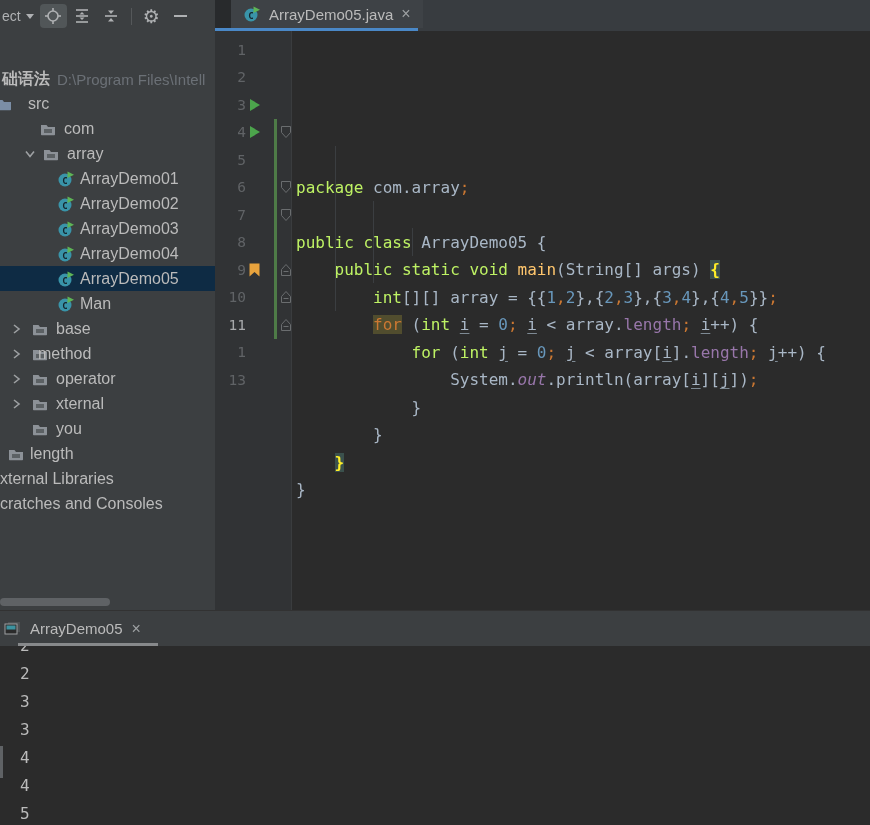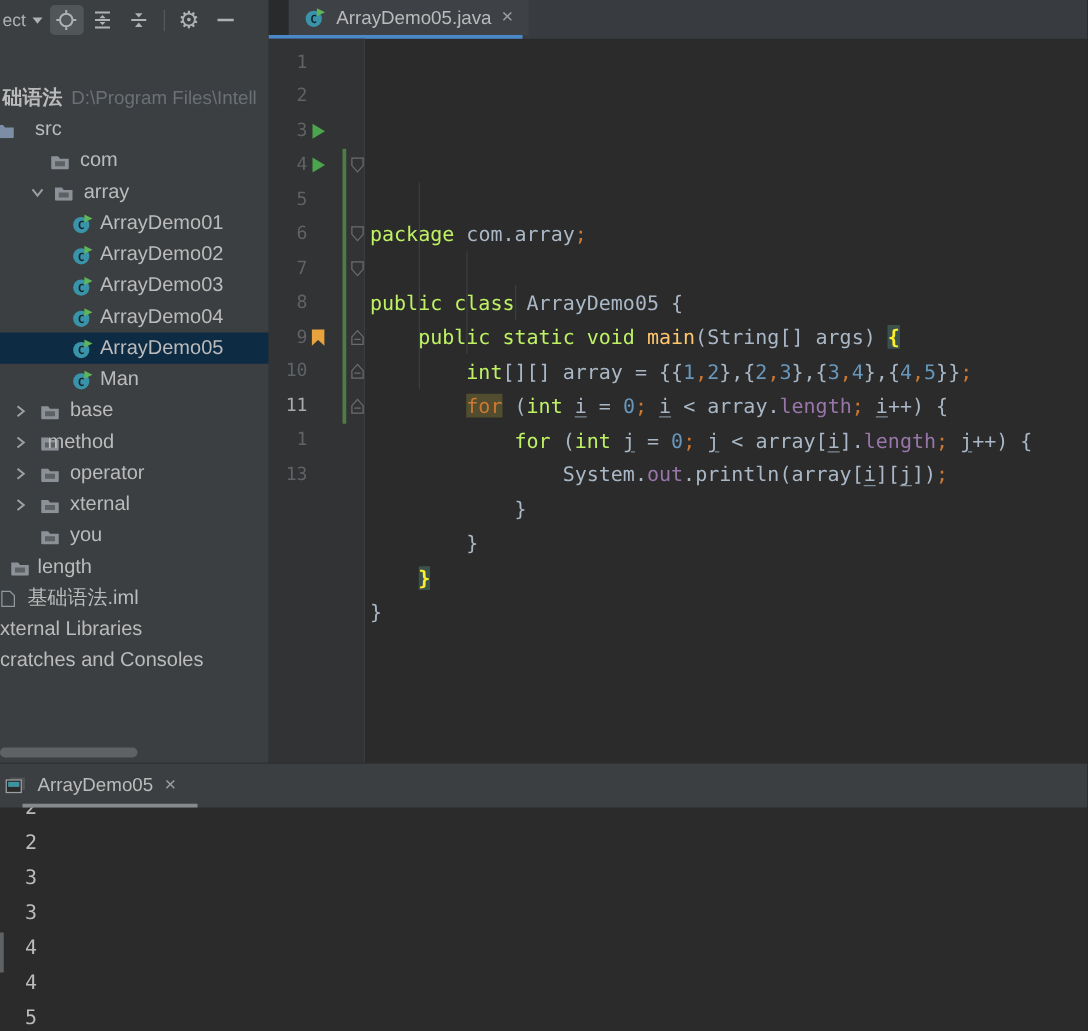--- a/index.html
+++ b/index.html
@@ -42,21 +42,21 @@
   .cline{height:27.5px}
   .guide{position:absolute;width:1px;background:#3B3E41}
   .g1{left:calc(4px + 4ch);top:115px;height:165px}
   .g2{left:calc(4px + 8ch);top:170px;height:82px}
   .g3{left:calc(4px + 12ch);top:197px;height:28px}
   .tk-kw{color:#bef264}
   .tk-pl{color:#A9B7C6}
   .tk-num{color:#6897BB}
   .tk-sem{color:#CC7832}
   .tk-fld{color:#9876AA}
-  .tk-fldi{color:#9876AA;}
+  .tk-fldi{color:#9876AA;font-style:italic}
   .tk-mth{color:#FFC66D}
   .tk-var{color:#A9B7C6;text-decoration:underline;text-underline-offset:3px;text-decoration-color:#7E8A94}
   .tk-brm{color:#FFEF28;font-weight:bold;background:#3B514D}
   .tk-forhl{color:#CC7832;background:#514D2E}
   
   .console{height:215px;display:flex;flex-direction:column;background:#2B2B2B;border-top:1px solid #323232;box-sizing:border-box}
   .ctabrow{height:35px;background:#3C3F41;position:relative;display:flex;align-items:center;flex-shrink:0}
   .ctab{display:flex;align-items:center;gap:9px;padding-left:4px;color:#BBBBBB;font-size:15px}
   .cunderline{position:absolute;left:18px;bottom:0;width:140px;height:3px;background:#87898B}
   .cout{flex:1;overflow:hidden;padding-left:20px;font-family:"DejaVu Sans Mono",monospace;font-size:16px;line-height:28px;color:#BBBBBB;position:relative}
@@ -267,28 +267,20 @@
             <span>you</span>
           </span>
         </div>
         <div class="trow">
           <span class="ticn" style="left:8px"><svg width="16" height="13" viewBox="0 0 16 13">
               <path d="M1 2.5 h5.5 l1.5 2 H15 v7.5 a1 1 0 0 1 -1 1 H2 a1 1 0 0 1 -1 -1 z" fill="#8C9197"></path>
               <rect x="4" y="6.5" width="8" height="4" fill="#5C6164"></rect>
             </svg></span>
           <span class="tlabel" style="left:30px">
             <span>length</span>
-          </span>
-        </div>
-        <div class="trow">
-          <span class="ticn" style="left:0px"><svg width="13" height="15" viewBox="0 0 13 15">
-              <path d="M1.5 1.5 h6.5 l3.5 3.5 v8.5 h-10 z" fill="#3C3F41" stroke="#9099A0"></path>
-            </svg></span>
-          <span class="tlabel" style="left:22px">
-            <span>基础语法.iml</span>
           </span>
         </div>
         <div class="trow">
           <span class="tlabel" style="left:0px">
             <span>xternal Libraries</span>
           </span>
         </div>
         <div class="trow">
           <span class="tlabel" style="left:0px">
             <span>cratches and Consoles</span>

